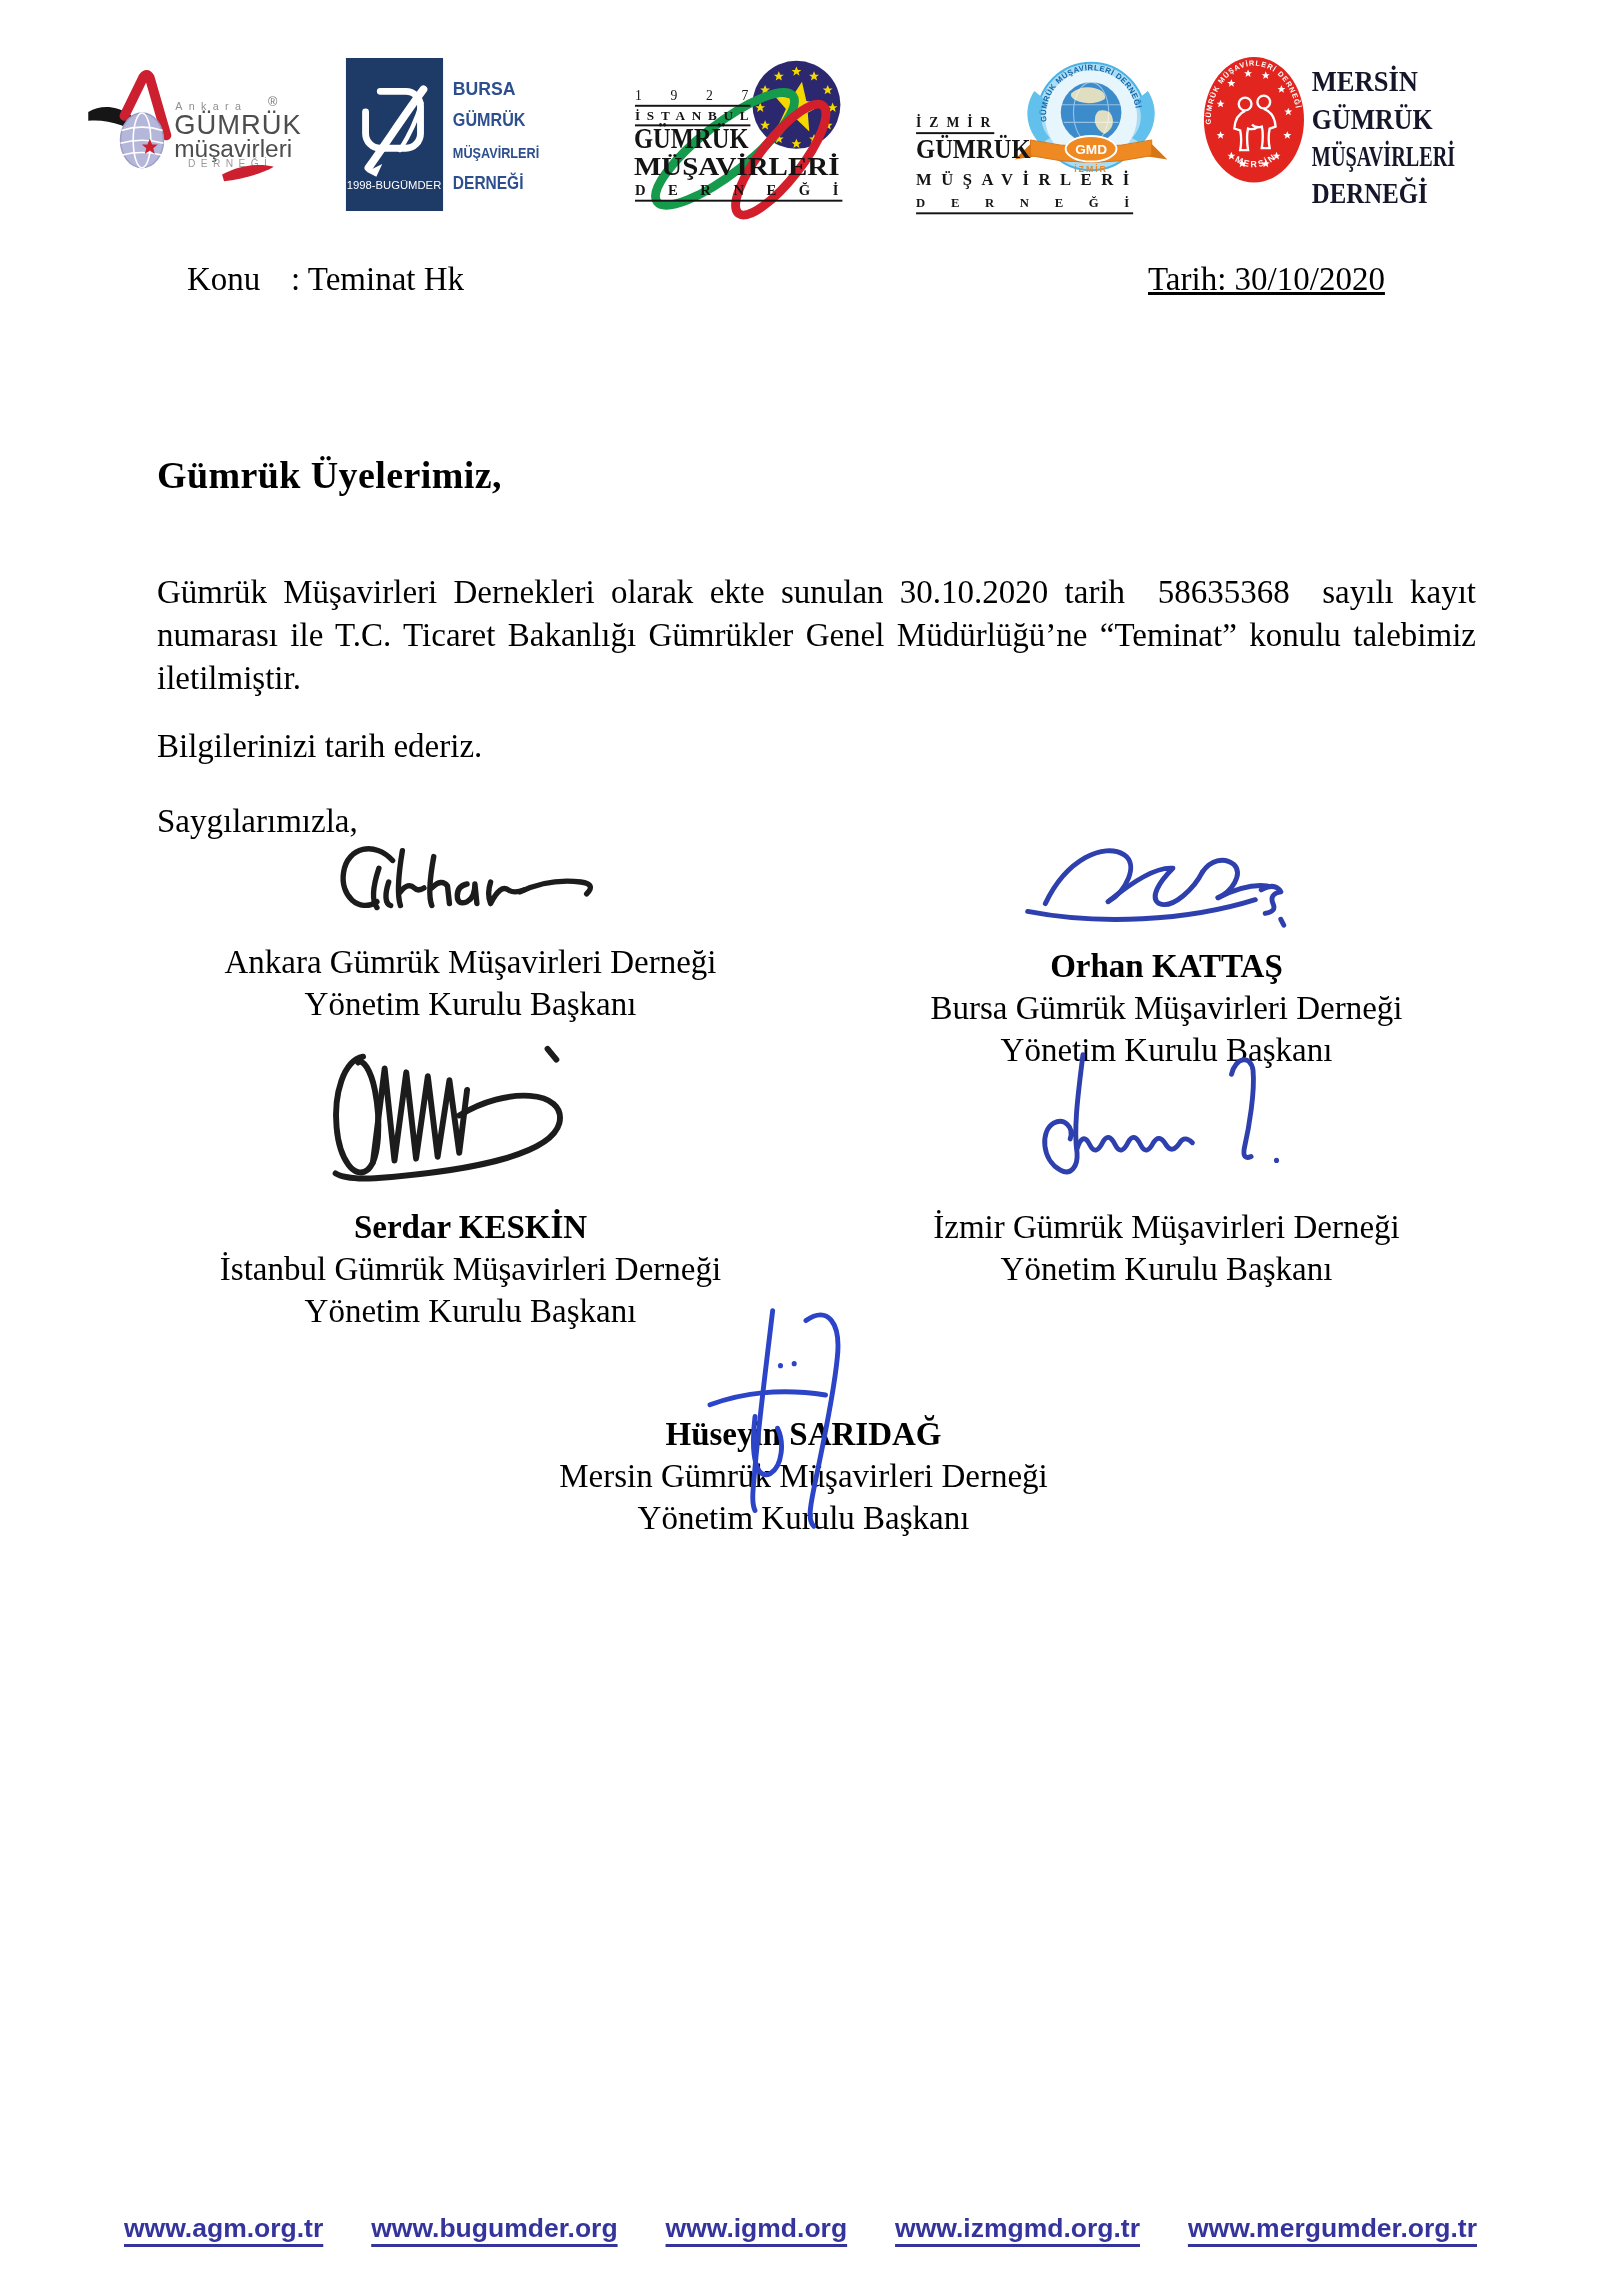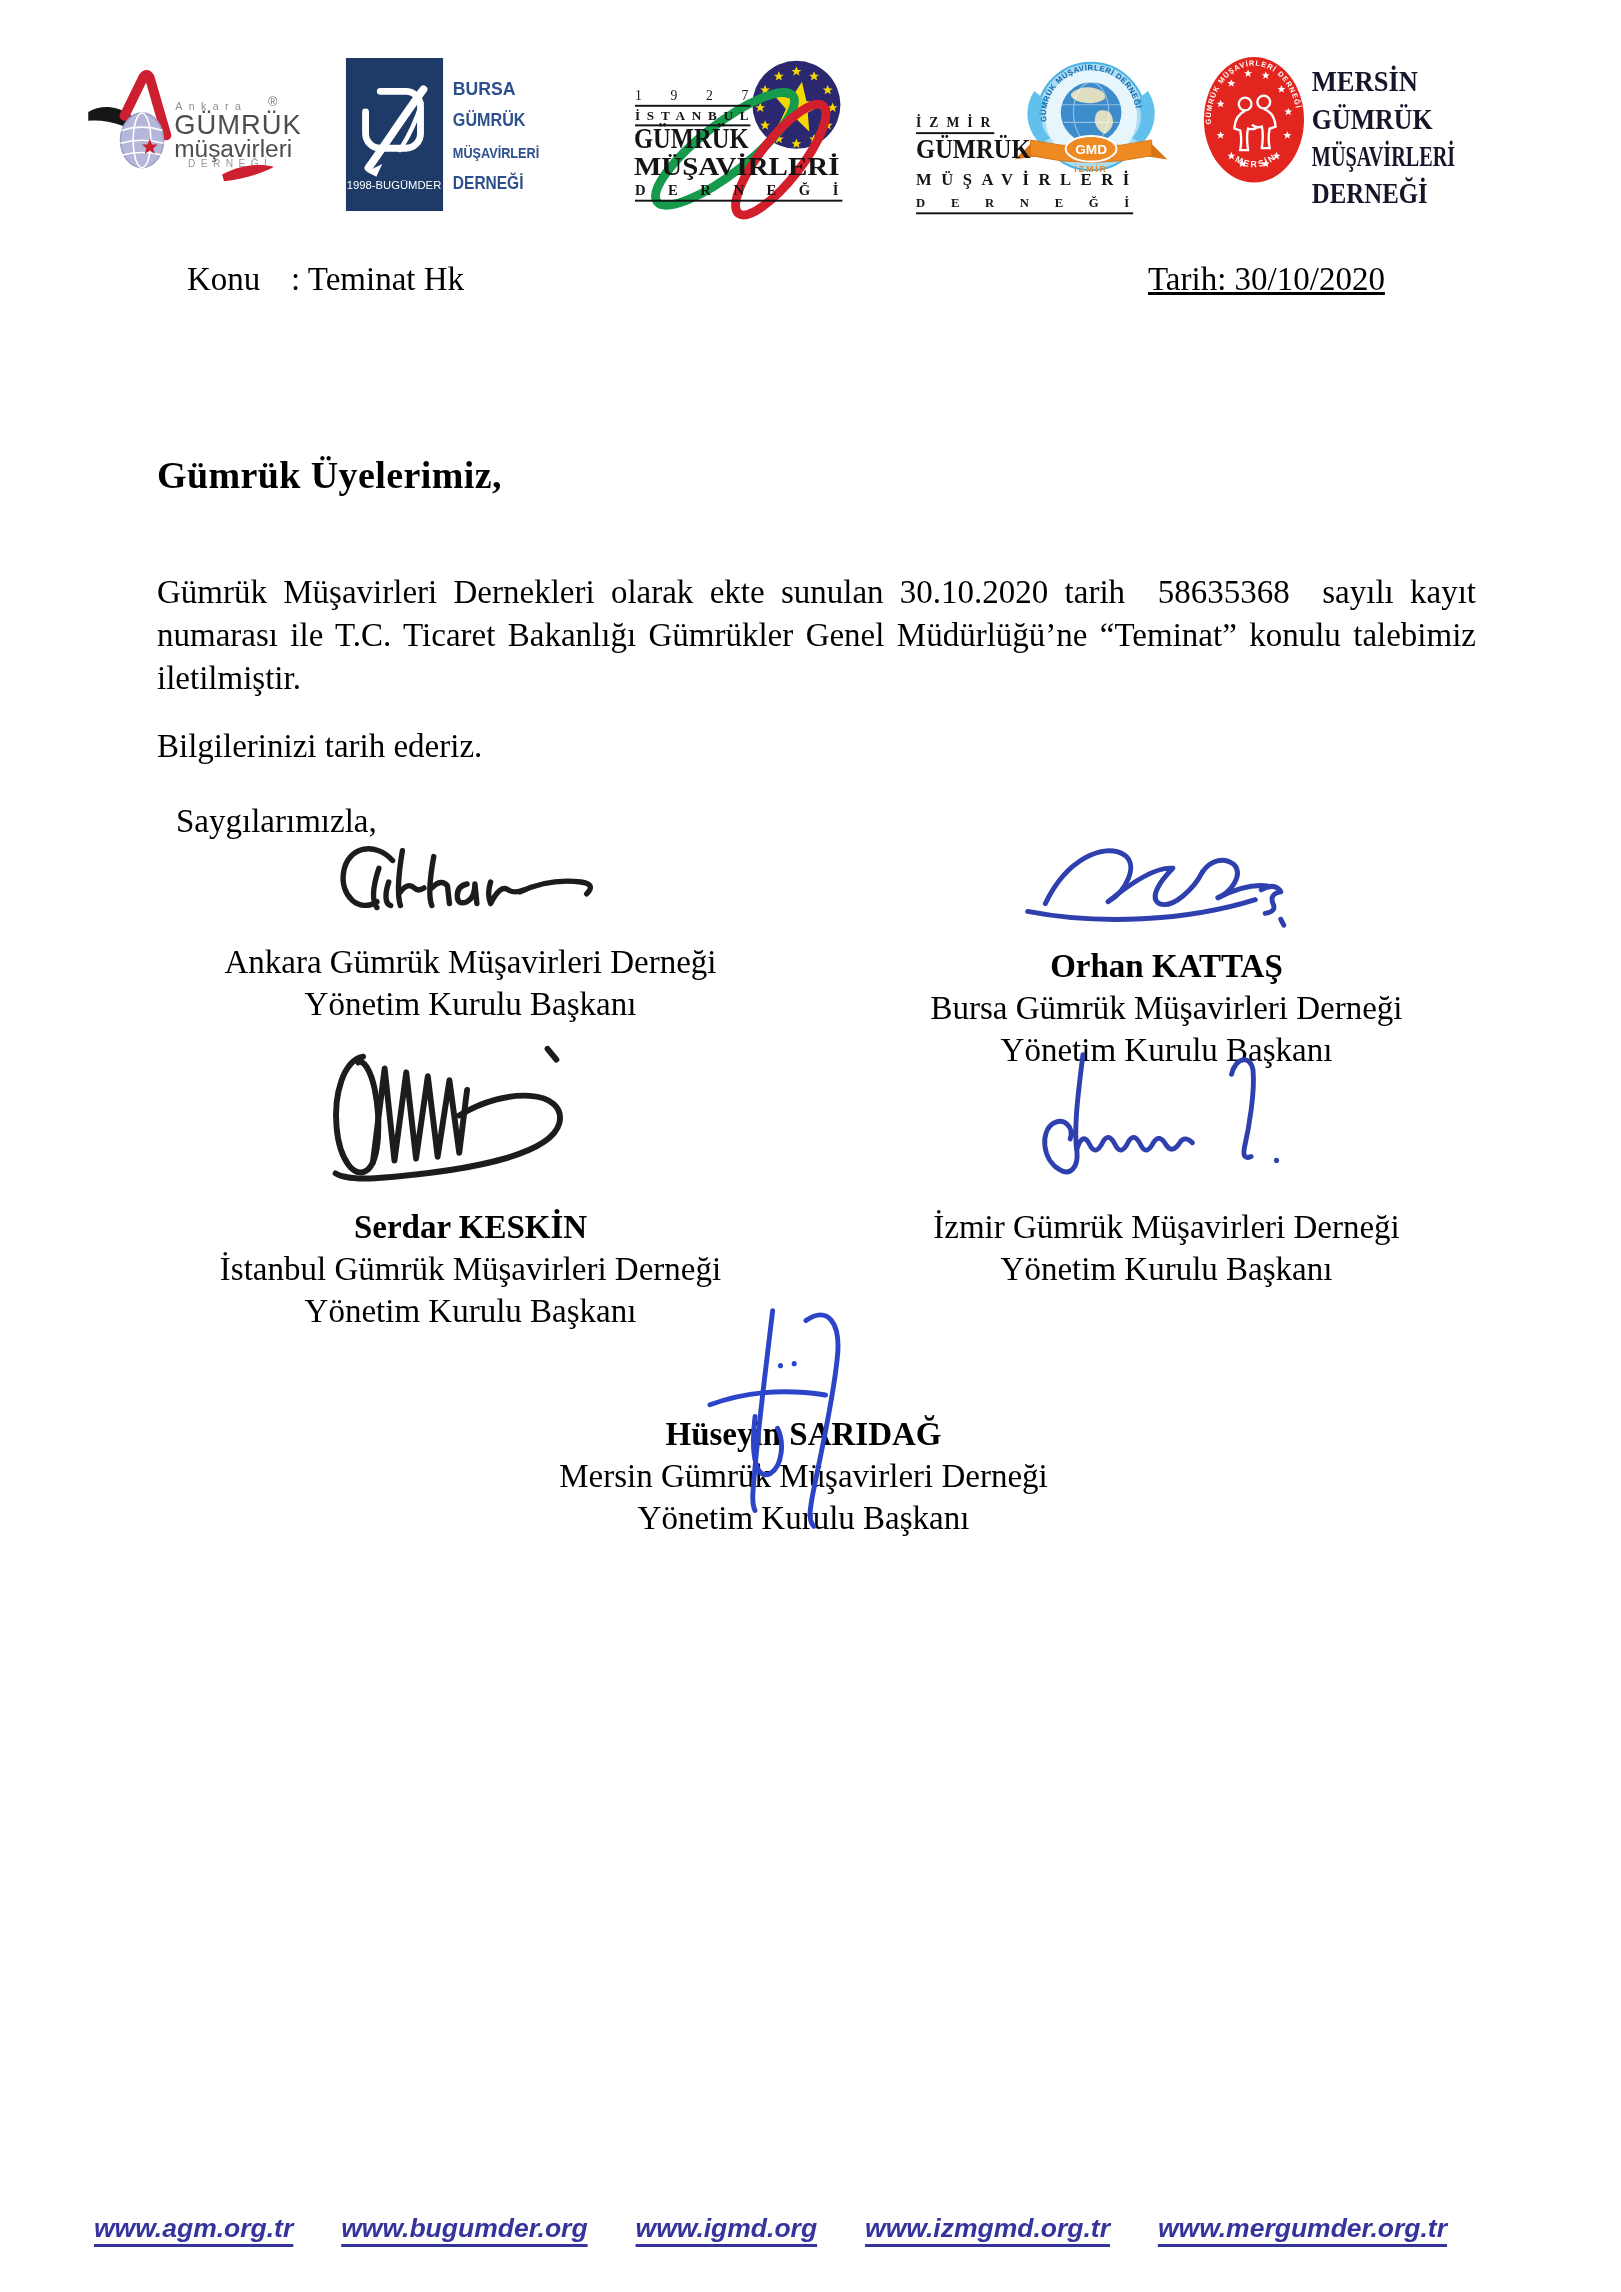--- a/index.html
+++ b/index.html
@@ -15,40 +15,40 @@
   #konu-line .konu-label{display:inline-block;min-width:104px;}
   #date-line{left:1148px;top:261px;font-size:33px;text-decoration:underline;}
 
   #greeting{left:157px;top:453px;font-size:38px;font-weight:bold;letter-spacing:0.4px;}
 
   #body-paragraph{
     left:157px;top:571px;width:1319px;
     font-size:33px;line-height:43px;text-align:justify;white-space:pre-wrap;
   }
   #request-line{left:157px;top:728px;font-size:33px;}
-  #closing-line{left:157px;top:803px;font-size:33px;margin-left:19px;}
+  #closing-line{left:157px;top:803px;font-size:33px;}
 
   .sig{position:absolute;width:549px;text-align:center;}
   .sig .ink{display:block;margin:0 auto 7.8px auto;}
   .sig-name{font-weight:bold;}
   .sig-name,.sig-org,.sig-title{font-size:33px;line-height:42px;}
 
   #sig-ankara-block{left:196px;top:835px;}
   #sig-bursa-block{left:892px;top:829px;}
   #sig-istanbul-block{left:196px;top:1037px;}
   #sig-istanbul-block .ink{margin-bottom:11.8px;}
   #sig-izmir-block{left:892px;top:1045px;}
   #sig-izmir-block .ink{margin-bottom:29px;}
   #sig-mersin-block{left:529px;top:1311px;}
   #sig-mersin-block .ink{position:absolute;left:50%;top:-9.8px;transform:translateX(-55%);z-index:2;pointer-events:none;margin:0;}
   #sig-mersin-block .sig-text{padding-top:102px;position:relative;z-index:1;}
 
   #footer-links{
-    left:94px;top:2213px;width:1353px;
-    display:flex;justify-content:space-between;align-items:center;font-style:italic;
+    left:124px;top:2213px;width:1353px;
+    display:flex;justify-content:space-between;align-items:center;
   }
   .footer-link{
     font-family:"Liberation Sans",sans-serif;font-weight:bold;font-size:26.5px;
     color:#34349c;text-decoration:underline;text-decoration-thickness:2.9px;
     text-underline-offset:6.9px;cursor:pointer;white-space:nowrap;
   }
 </style>
 </head>
 <body>
 

